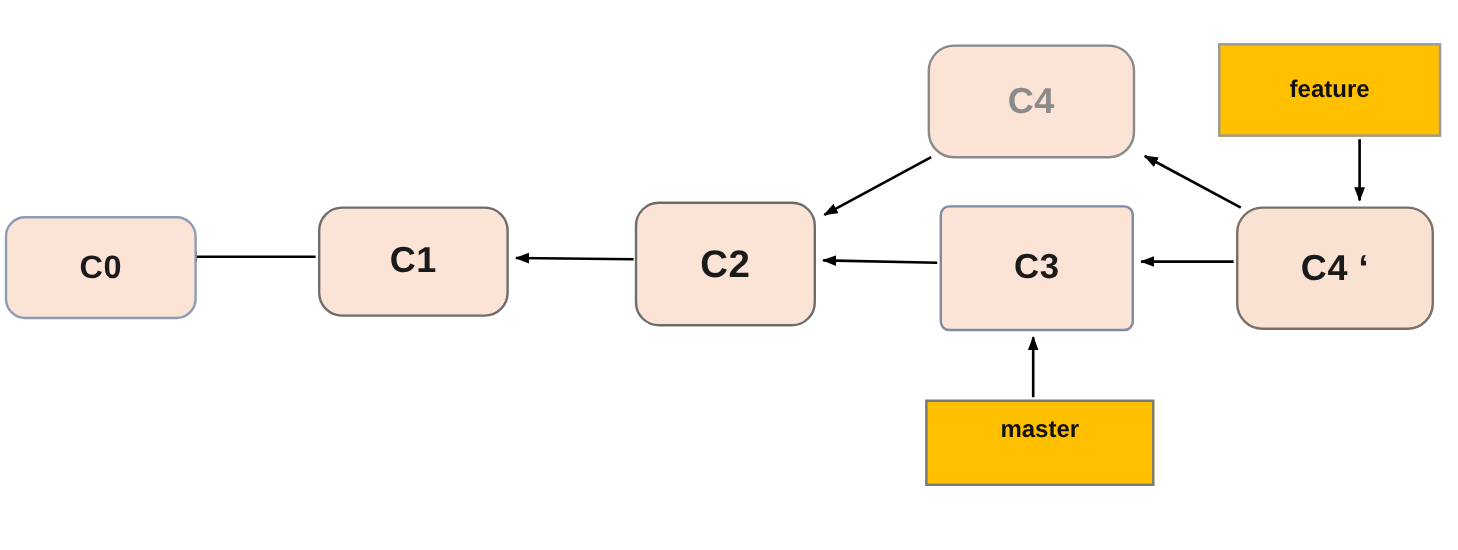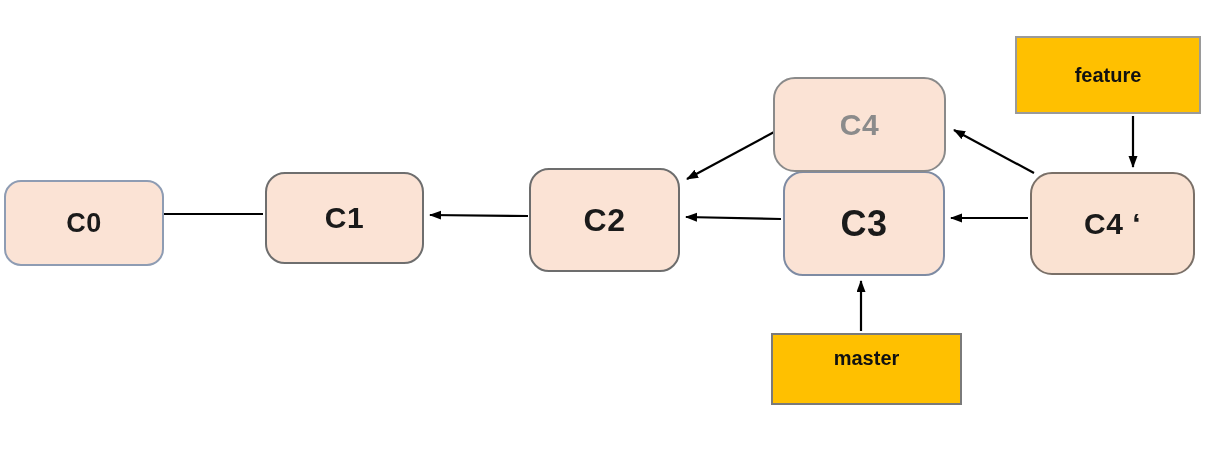--- a/index.html
+++ b/index.html
@@ -31,21 +31,21 @@
     display: flex;
     align-items: center;
     justify-content: center;
     font-weight: bold;
     color: #1a1a1a;
     letter-spacing: 0.5px;
   }
   .n-c0  { left: 4px;    top: 180px; width: 160px; height: 86px;  border-radius: 17px; font-size: 27px; }
   .n-c1  { left: 265px;  top: 172px; width: 159px; height: 92px;  border-radius: 20px; font-size: 30px; }
   .n-c2  { left: 529px;  top: 168px; width: 151px; height: 104px; border-radius: 20px; font-size: 32px; }
-  .n-c3  { left: 783px;  top: 171px; width: 162px; height: 105px; border-radius: 20px; font-size: 36px; text-align: center; }
+  .n-c3  { left: 783px;  top: 171px; width: 162px; height: 105px; border-radius: 8px; font-size: 29px; text-align: center; }
   .n-c4  { left: 773px;  top: 37px;  width: 173px; height: 95px;  border-radius: 22px; font-size: 30px; }
   .n-c4p { left: 1030px; top: 172px; width: 165px; height: 103px; border-radius: 22px; font-size: 30px; }
   .branch {
     position: absolute;
     box-sizing: border-box;
     background: #ffc000;
     border: 2px solid #8f8f8f;
     display: flex;
     justify-content: center;
     font-weight: bold;
@@ -85,21 +85,21 @@
   </div>
 
   <div class="node n-c2" style="background-color: rgb(251, 227, 213); border-color: rgb(109, 109, 109); color: rgb(26, 26, 26);">
     <span>C2</span>
   </div>
 
   <div class="node n-c3" style="background-color: rgb(251, 227, 213); border-color: rgb(126, 139, 163); color: rgb(26, 26, 26);">
     <span>C3</span>
   </div>
 
-  <div class="node n-c4" style="background-color: rgb(251, 227, 213); border-color: rgb(138, 138, 138); color: rgb(139, 139, 139); margin-top: 40px;">
+  <div class="node n-c4" style="background-color: rgb(251, 227, 213); border-color: rgb(138, 138, 138); color: rgb(139, 139, 139);">
     <span>C4</span>
   </div>
 
   <div class="node n-c4p" style="background-color: rgb(250, 226, 210); border-color: rgb(122, 112, 104); color: rgb(26, 26, 26);">
     <span>C4 ‘</span>
   </div>
 
   <div class="branch b-master" style="background-color: rgb(255, 192, 0); border-color: rgb(122, 122, 122);">
     <span>master</span>
   </div>

